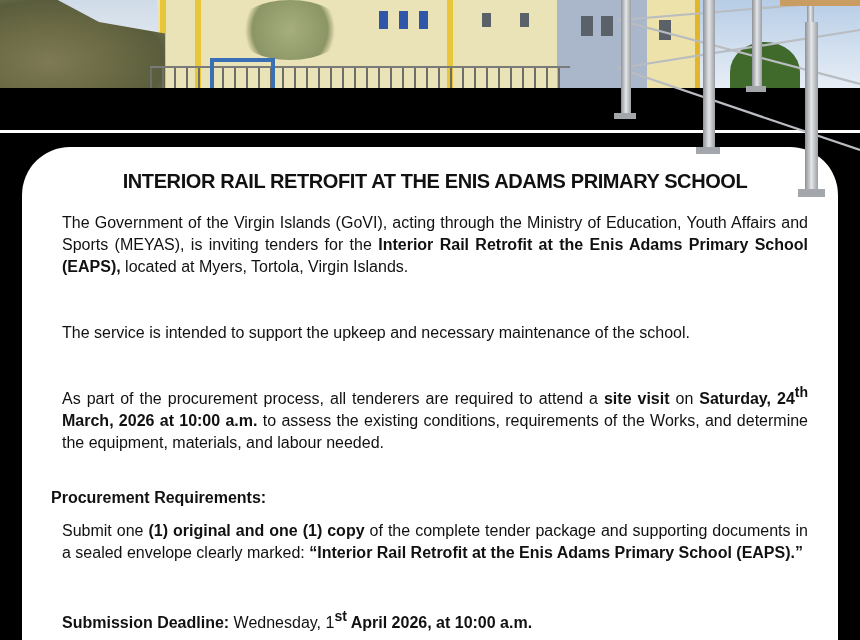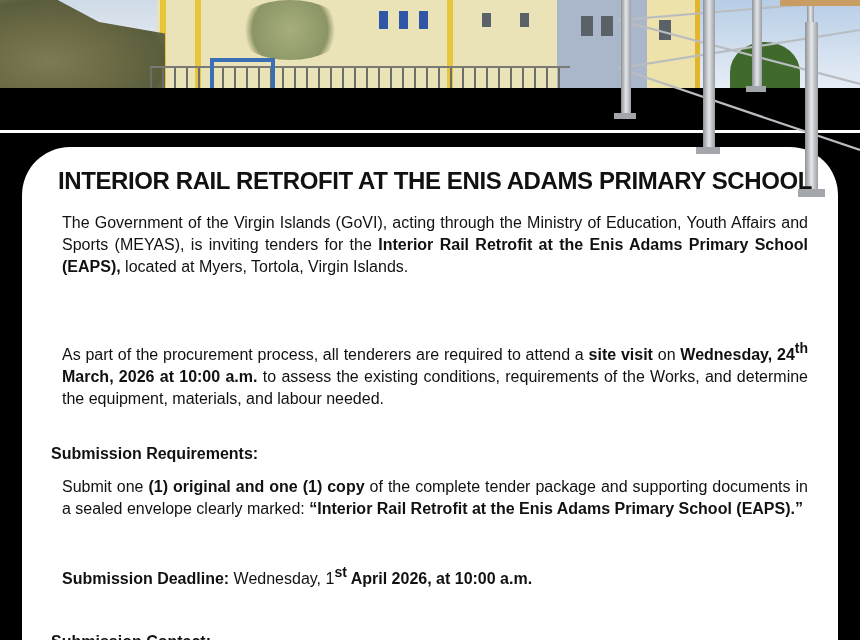--- a/index.html
+++ b/index.html
@@ -26,21 +26,21 @@
            border-top:2px solid #7a7b76; }
   .playset { position:absolute; left:210px; top:58px; width:65px; height:30px;
              border-top:4px solid #3a6fb5; }
   .playset:before, .playset:after { content:""; position:absolute; top:0; width:4px; height:30px; background:#3a6fb5; }
   .playset:before { left:0; } .playset:after { right:0; }
   .thin-line { position:absolute; left:0; top:130px; width:860px; height:3px; background:#fff; }
   .panel { position:absolute; left:22px; top:147px; width:816px; height:520px; background:#fff;
            border-radius:48px 48px 0 0; }
   .rail { position:absolute; pointer-events:none; }
   .content { position:absolute; left:51px; top:167px; width:768px; color:#111; }
-  .title { text-align:center; font-weight:bold; font-size:24px; letter-spacing:-0.4px; margin:0 0 17px 0; line-height:28px; }
+  .title { text-align:center; font-weight:bold; font-size:20px; letter-spacing:-0.4px; margin:0 0 17px 0; line-height:28px; }
   p { margin:11px; font-size:16px; line-height:22px; text-align:justify; }
   .gap { height:22px; }
   b { font-weight:bold; }
   sup { font-size:14px; vertical-align:7px; line-height:0; }
   .head { font-weight:bold; font-size:16px; line-height:22px; }
 </style>
 </head>
 <body>
 
 <div class="photo">
@@ -98,26 +98,27 @@
   <rect x="798" y="189" width="27" height="8" fill="#a3a7ab"></rect>
   <rect x="780" y="0" width="80" height="6" fill="#c99d62"></rect>
 </svg>
 
 <div class="content">
   <div class="title">INTERIOR RAIL RETROFIT AT THE ENIS ADAMS PRIMARY SCHOOL</div>
 
   <p><span>The Government of the Virgin Islands (GoVI), acting through the Ministry of Education, Youth Affairs and Sports (MEYAS), is inviting tenders for the </span><b>Interior Rail Retrofit at the Enis Adams Primary School (EAPS),</b><span> located at Myers, Tortola, Virgin Islands.</span></p>
   <div class="gap"></div>
 
+  <p>The service is intended to support the upkeep and necessary maintenance of the school.</p>
   <div class="gap"></div>
 
-  <p><span>As part of the procurement process, all tenderers are required to attend a </span><b>site visit</b><span> on </span><b>Wednesday, 24</b><b><sup>th</sup></b><b> March, 2026 at 10:00 a.m.</b><span> to assess the existing conditions, requirements of the Works, and determine the equipment, materials, and labour needed.</span></p>
+  <p><span>As part of the procurement process, all tenderers are required to attend a </span><b>site visit</b><span> on </span><b>Saturday, 24</b><b><sup>th</sup></b><b> March, 2026 at 10:00 a.m.</b><span> to assess the existing conditions, requirements of the Works, and determine the equipment, materials, and labour needed.</span></p>
   <div class="gap"></div>
 
-  <div class="head">Submission Requirements:</div>
+  <div class="head">Procurement Requirements:</div>
   <p><span>Submit one </span><b>(1) original and one (1) copy</b><span> of the complete tender package and supporting documents in a sealed envelope clearly marked: </span><b>“Interior Rail Retrofit at the Enis Adams Primary School (EAPS).”</b></p>
   <div class="gap" style="height:26px"></div>
 
   <p style="font-weight:bold"><span>Submission Deadline:</span><span style="font-weight:400"> Wednesday, 1</span><sup>st</sup><span> April 2026, at 10:00 a.m.</span></p>
   <div class="gap" style="height:30px"></div>
 
   <div class="head">Submission Contact:</div>
 </div>
 
 </body></html>

